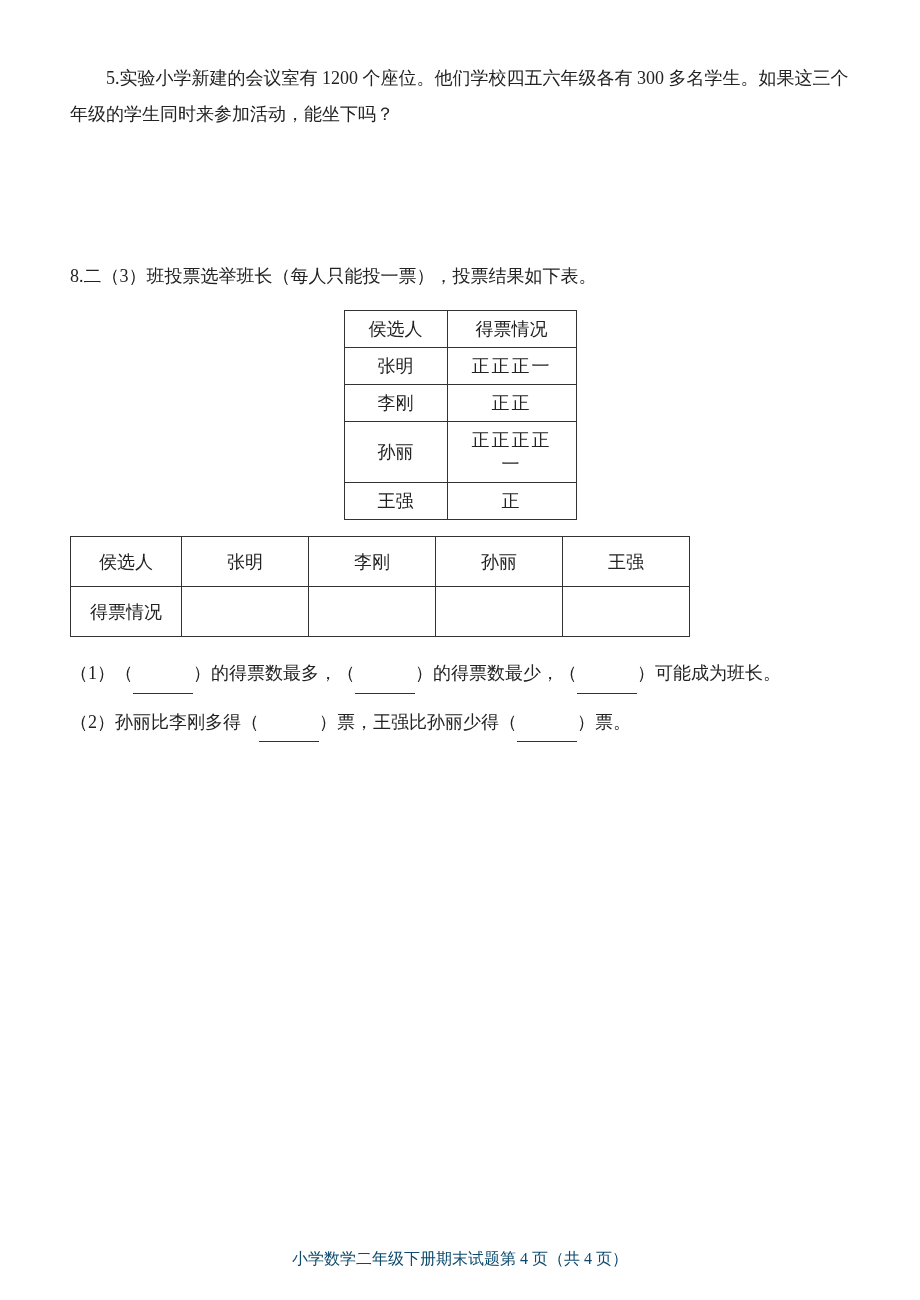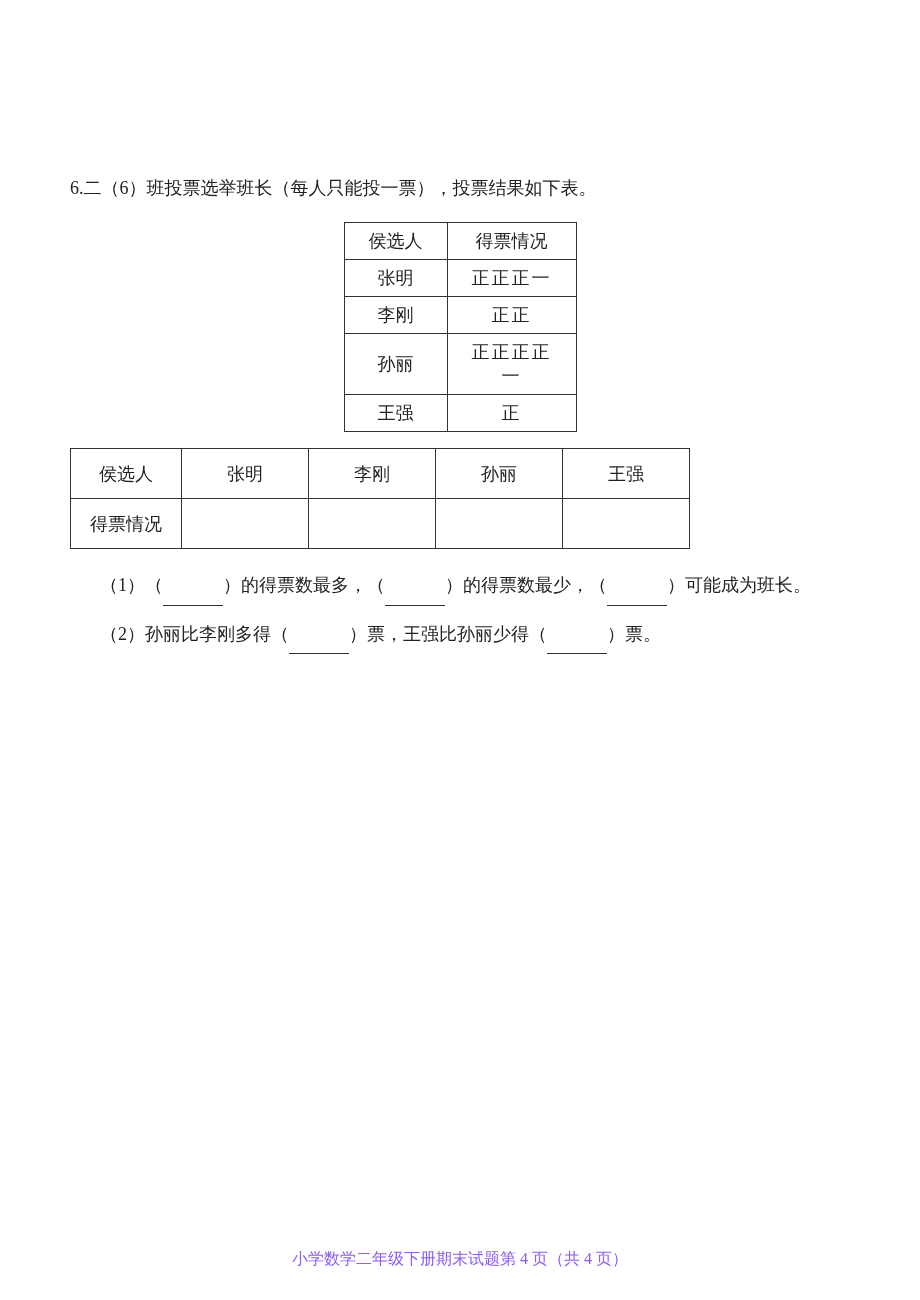--- a/index.html
+++ b/index.html
@@ -80,63 +80,63 @@
     }
 
     .sub-question {
       font-size: 18px;
       line-height: 2.2;
       margin-left: 0;
     }
 
     .sub-question p {
       margin-bottom: 8px;
-      margin-left: 30px;
     }
 
     .blank {
       display: inline-block;
       min-width: 60px;
       border-bottom: 1px solid #333;
       text-align: center;
       vertical-align: bottom;
     }
 
     .footer {
       position: absolute;
       bottom: 30px;
       left: 0;
       right: 0;
       text-align: center;
       font-size: 16px;
-      color: #8b5cf6;
+      color: #0c4a6e;
     }
 
     .intro-text {
       font-size: 18px;
       line-height: 2.0;
       margin-bottom: 12px;
     }
 
     .tally-char {
       font-family: Liberation Sans, sans-serif;
       letter-spacing: 2px;
     }
   </style>
 </head>
 <body>
 
 <div class="page-content">
 
   <div class="question-block">
+    <div class="question-text">5.实验小学新建的会议室有 1200 个座位。他们学校四五六年级各有 300 多名学生。如果这三个年级的学生同时来参加活动，能坐下吗？</div>
     <div class="spacer"></div>
   </div>
 
   <div class="question-block">
-    <div class="intro-text">6.二（6）班投票选举班长（每人只能投一票），投票结果如下表。</div>
+    <div class="intro-text">8.二（3）班投票选举班长（每人只能投一票），投票结果如下表。</div>
 
     <table class="vote-result-table">
       <tbody>
         <tr>
           <td>侯选人</td>
           <td>得票情况</td>
         </tr>
         <tr>
           <td>张明</td>
           <td><span class="tally-char">正正正一</span></td>

